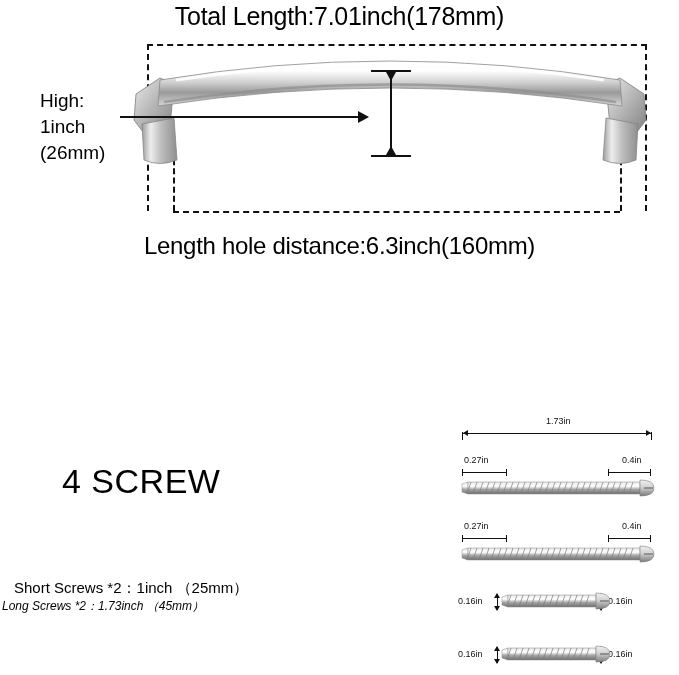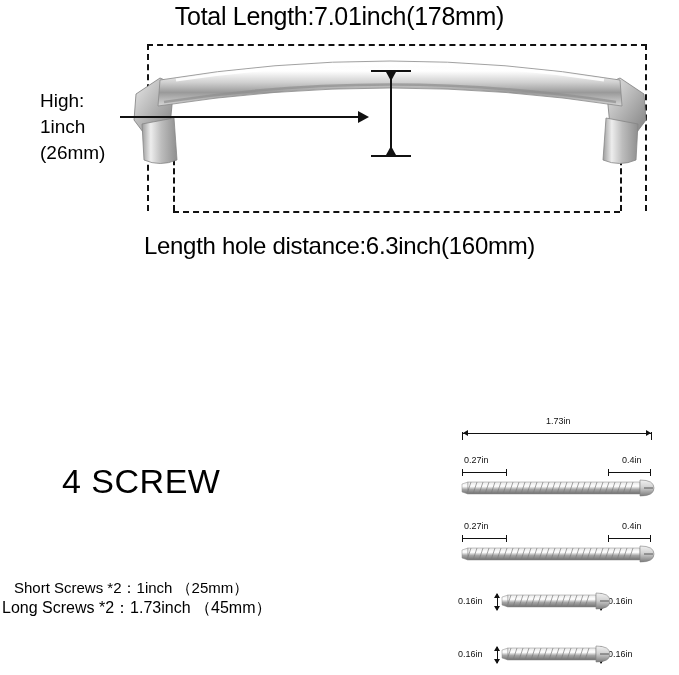--- a/index.html
+++ b/index.html
@@ -90,22 +90,23 @@
   #short-screw-line {
     top: 552px;
     left: 14px;
     font-size: 15px;
     white-space: nowrap;
     margin-top: 27px;
   }
   #long-screw-line {
     top: 598px;
     left: 2px;
-    font-size: 16px;
-    white-space: nowrap;
+    font-size: 12px;
+    white-space: nowrap;
+    font-style: italic;
   }
 
   .dim-text {
     font-size: 9px;
     color: #111;
     white-space: nowrap;
   }
   .tick {
     background: #111;
     width: 1px;

